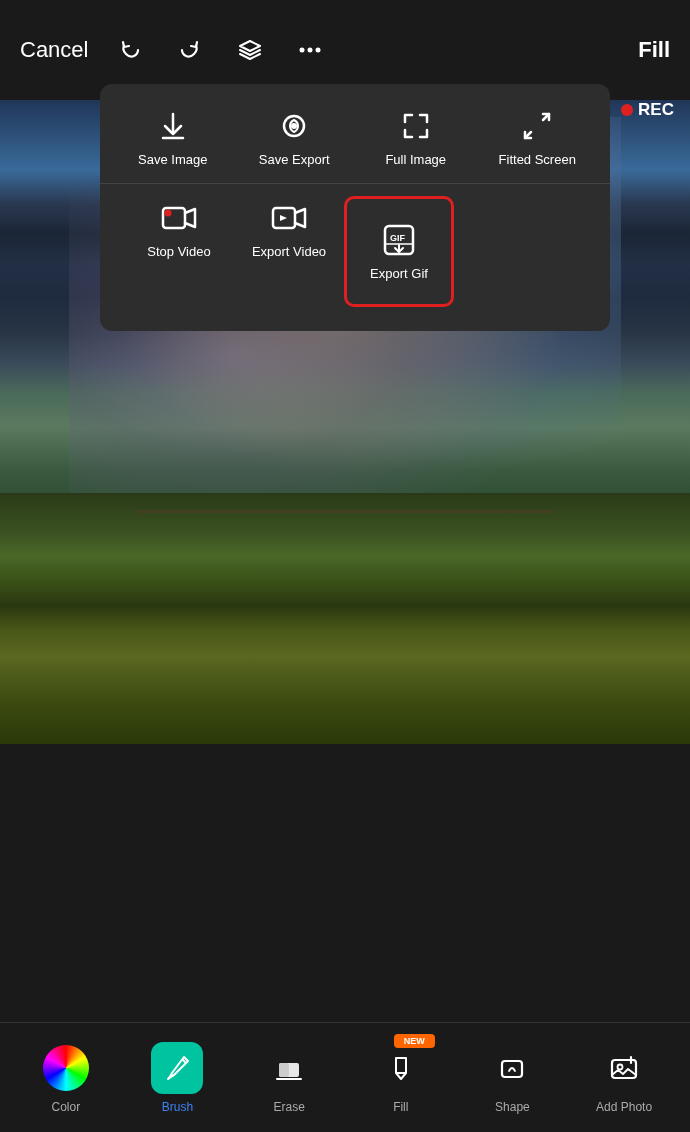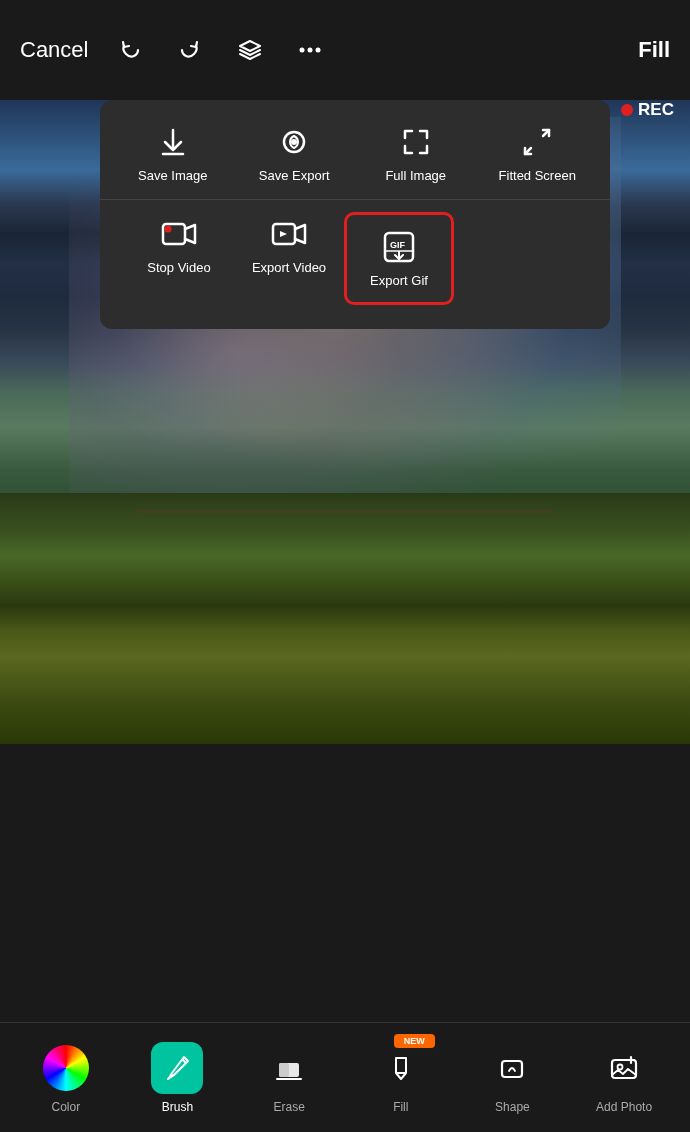--- a/index.html
+++ b/index.html
@@ -48,21 +48,21 @@
     .top-bar-right {
       color: #fff;
       font-size: 22px;
       font-weight: 600;
       cursor: pointer;
     }
 
     
     .dropdown-menu {
       position: absolute;
-      top: 100px;
+      top: 84px;
       left: 100px;
       right: 0;
       width: 510px;
       background: #2d2d2d;
       border-radius: 12px;
       z-index: 20;
       padding: 16px 0 8px 0;
     }
     .menu-row {
       display: flex;
@@ -259,21 +259,21 @@
       position: relative;
     }
     .tool-icon-wrap.active {
       background: #00c4a0;
     }
     .tool-label {
       font-size: 12px;
       color: #aaa;
     }
     .tool-label.active {
-      color: #ffffff;
+      color: #3b82f6;
     }
     .new-badge {
       position: absolute;
       top: -8px;
       right: -8px;
       background: #ff6600;
       color: #fff;
       font-size: 9px;
       font-weight: 700;
       padding: 2px 10px;
@@ -412,21 +412,21 @@
       <div class="menu-icon">
         <svg width="36" height="32" viewBox="0 0 36 32" fill="none">
           <rect x="2" y="6" width="22" height="20" rx="3" stroke="white" stroke-width="2.5" fill="none"></rect>
           <polygon points="9,13 9,19 16,16" fill="white"></polygon>
           <polyline points="24,11 34,7 34,25 24,21" stroke="white" stroke-width="2.5" fill="none" stroke-linecap="round" stroke-linejoin="round"></polyline>
         </svg>
       </div>
       <span class="menu-label">Export Video</span>
     </div>
 
-    <div class="menu-item" style="min-width: 110px; border: 3px solid #e02020; border-radius: 10px; padding: 14px 14px; margin-top: -4px; ">
+    <div class="menu-item" style="min-width: 110px; border: 3px solid #e02020; border-radius: 10px; padding: 23px 14px; margin-top: -4px; ">
       <div class="menu-icon">
         <svg width="36" height="36" viewBox="0 0 36 36" fill="none">
           <rect x="4" y="4" width="28" height="28" rx="4" stroke="white" stroke-width="2.5" fill="none"></rect>
           <line x1="4" y1="22" x2="32" y2="22" stroke="white" stroke-width="1.5"></line>
           <text x="9" y="19" fill="white" font-size="9" font-weight="bold" font-family="Arial">GIF</text>
           <path d="M14 26 L18 30 L22 26" stroke="white" stroke-width="2" fill="none" stroke-linecap="round" stroke-linejoin="round"></path>
           <line x1="18" y1="23" x2="18" y2="30" stroke="white" stroke-width="2" stroke-linecap="round"></line>
         </svg>
       </div>
       <span class="menu-label">Export Gif</span>

